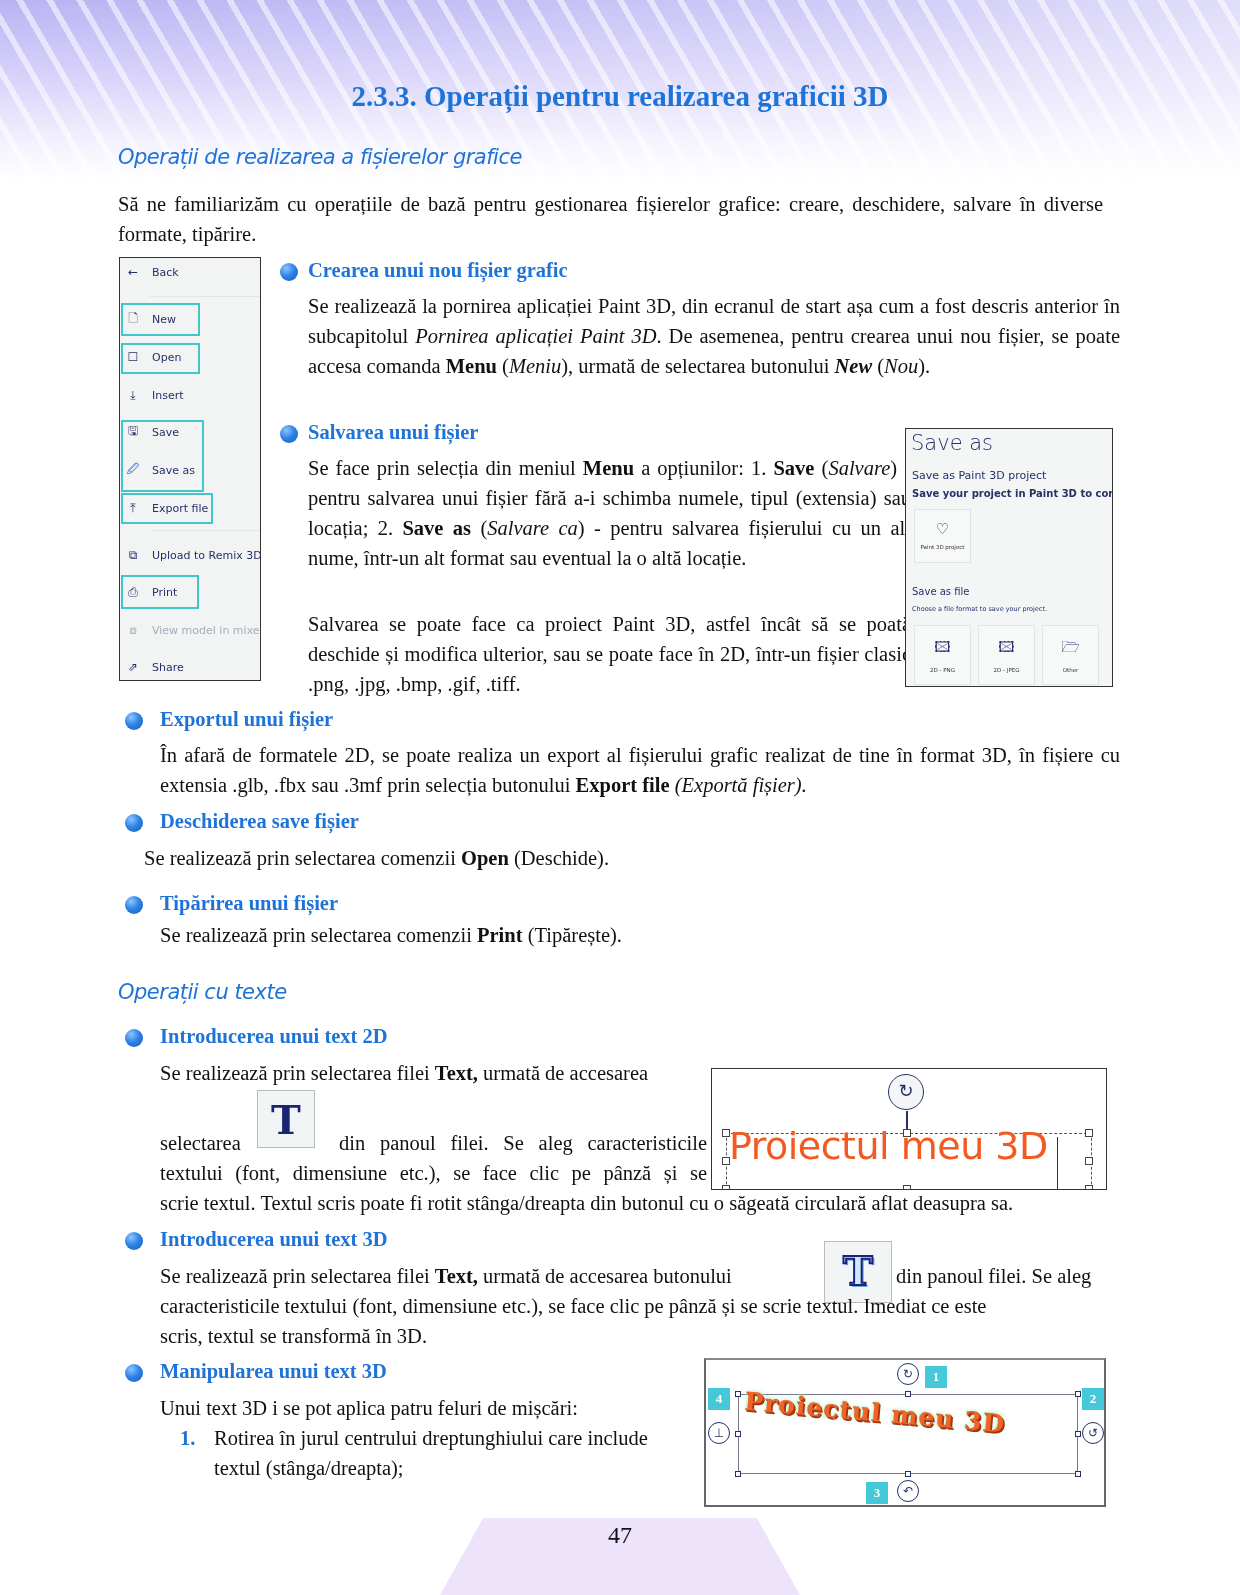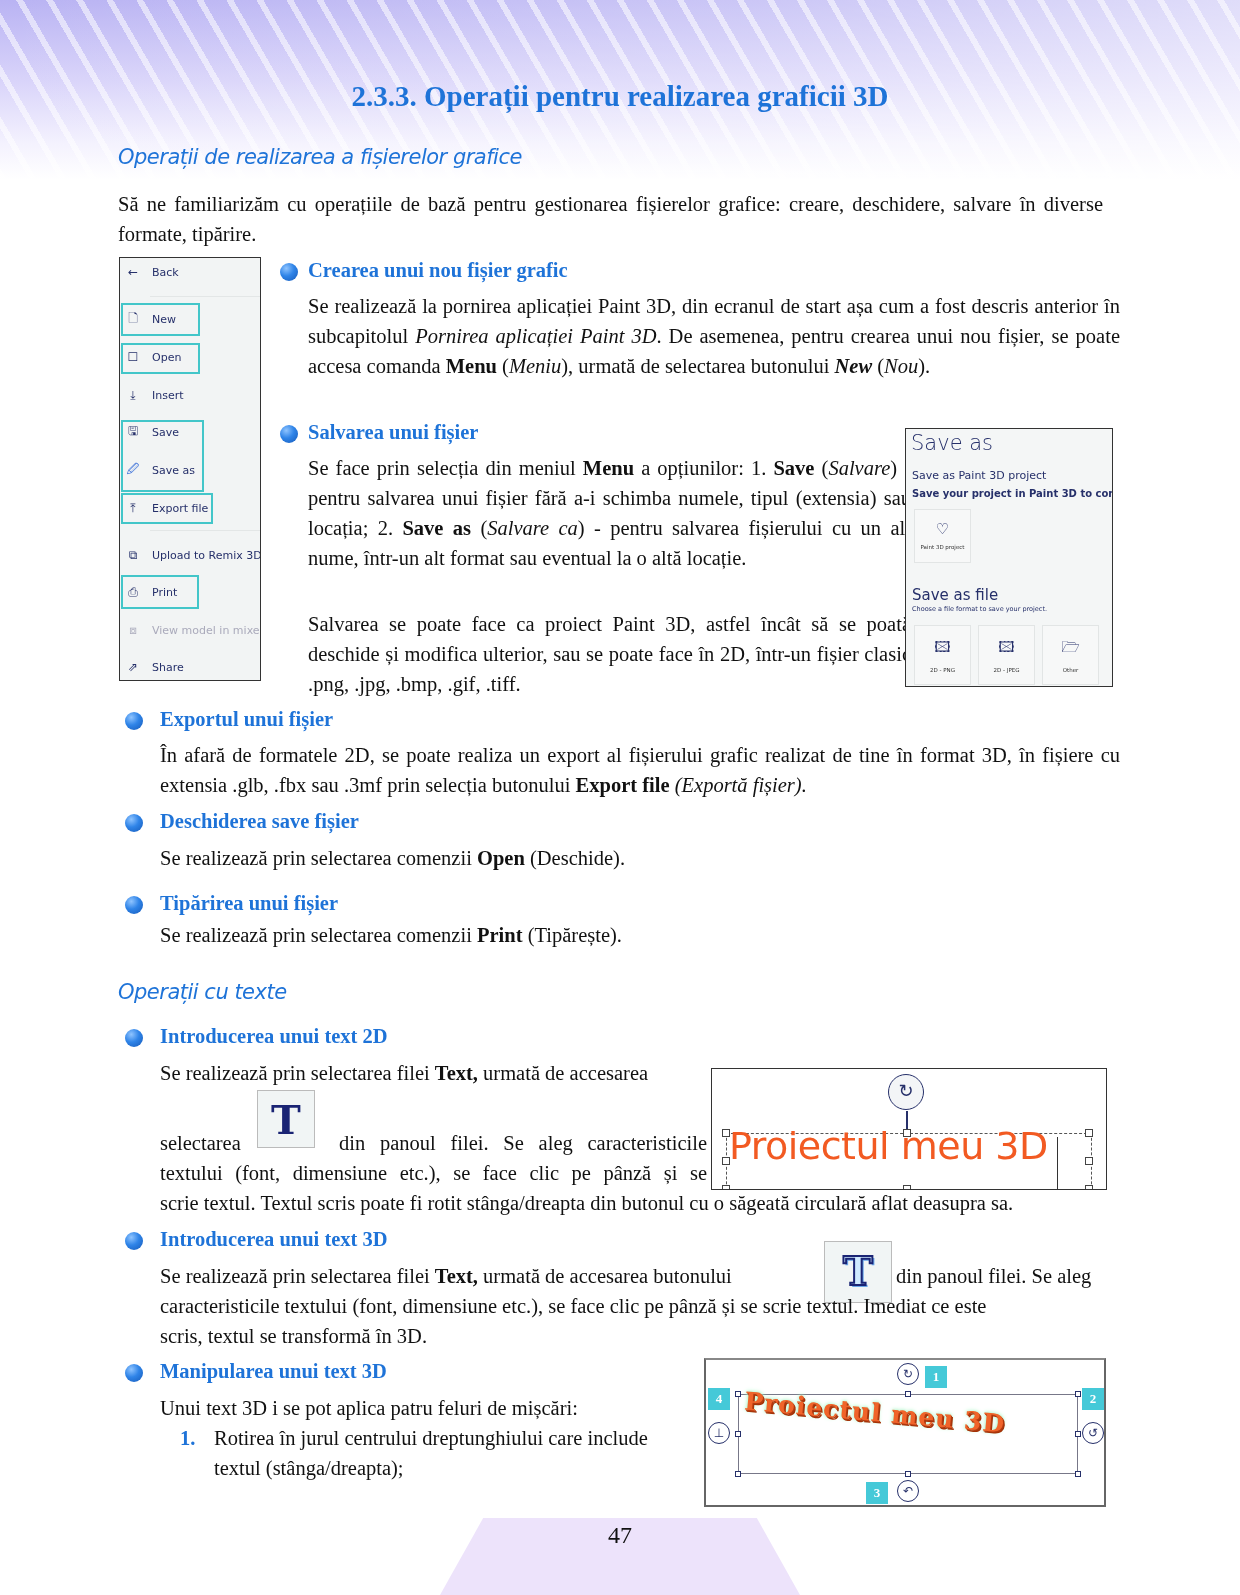--- a/index.html
+++ b/index.html
@@ -25,21 +25,21 @@
   .menu-item.dim { color: #aab; }
   .menu-item.dim .ic { color: #aab; }
   .hl { position: absolute; border: 2px solid #43c6c9; }
   .sep { position: absolute; left: 30px; right: 0; height: 1px; background: #e3e6e6; }
 
   
   .saveas { position: absolute; left: 905px; top: 428px; width: 208px; height: 259px; border: 1px solid #333; background: #f4f6f6; font-family: "DejaVu Sans", sans-serif; color: #26306a; overflow: hidden; }
   .saveas .t1 { position: absolute; left: 5px; top: 2px; font-size: 21px; font-weight: 300; }
   .saveas .t2 { position: absolute; left: 6px; top: 40px; font-size: 11px; }
   .saveas .t3 { position: absolute; left: 6px; top: 59px; font-size: 10px; white-space: nowrap; font-weight: bold; }
-  .saveas .t4 { position: absolute; left: 6px; top: 157px; font-size: 15px; }
+  .saveas .t4 { position: absolute; left: 6px; top: 157px; font-size: 10px; }
   .saveas .t5 { position: absolute; left: 6px; top: 176px; font-size: 6.5px; white-space: nowrap; text-align: center; }
   .tile { position: absolute; width: 57px; border: 1px solid #e2e5e5; background: #f7f8f8; text-align: center; font-size: 5.5px; color: #333; }
   .tile .tic { font-size: 15px; color: #26306a; display: block; margin-top: 10px; margin-bottom: 6px; }
 
   
   .txt2d { position: absolute; left: 711px; top: 1068px; width: 396px; height: 122px; border: 1px solid #333; background: #fff; overflow: hidden; }
   .rot { position: absolute; width: 36px; height: 36px; border: 1.5px solid #26306a; border-radius: 50%; background: #f3f5f7; color: #26306a; font-size: 18px; text-align: center; line-height: 33px; }
   .dashbox { position: absolute; border: 1.5px dashed #555; }
   .handle { position: absolute; width: 8px; height: 8px; border: 1.3px solid #444; background: #fff; }
   .proj2d { position: absolute; left: 17px; top: 55px; font-family: "DejaVu Sans", sans-serif; font-size: 38px; color: #f25a22; letter-spacing: -0.5px; white-space: nowrap; }
@@ -143,21 +143,21 @@
   <div class="tile" style="left:72px; top:196px; height:60px"><span class="tic">🖾</span><span>2D - JPEG</span></div>
   <div class="tile" style="left:136px; top:196px; height:60px"><span class="tic">🗁</span><span>Other</span></div>
 </div>
 
 <div class="bullet" style="left:125px; top:712px"></div>
 <div class="h" style="left:160px; top:708px">Exportul unui fișier</div>
 <div class="p" style="left:160px; top:740px; width:960px;"><span>În afară de formatele 2D, se poate realiza un export al fișierului grafic realizat de tine în format 3D, în fișiere cu extensia .glb, .fbx sau .3mf prin selecția butonului </span><b>Export file</b><i> (Exportă fișier).</i></div>
 
 <div class="bullet" style="left:125px; top:814px"></div>
 <div class="h" style="left:160px; top:810px">Deschiderea save fișier</div>
-<div class="p" style="left:160px; top:843px; width:960px;"><span>Se realizează prin selectarea comenzii </span><b>Open</b><span> (Deschide).</span></div>
+<div class="p" style="left:144px; top:843px; width:960px;"><span>Se realizează prin selectarea comenzii </span><b>Open</b><span> (Deschide).</span></div>
 
 <div class="bullet" style="left:125px; top:896px"></div>
 <div class="h" style="left:160px; top:892px">Tipărirea unui fișier</div>
 <div class="p" style="left:160px; top:920px; width:960px;"><span>Se realizează prin selectarea comenzii </span><b>Print</b><span> (Tipărește).</span></div>
 
 <div class="section-title" style="top:980px">Operații cu texte</div>
 
 <div class="bullet" style="left:125px; top:1029px"></div>
 <div class="h" style="left:160px; top:1025px">Introducerea unui text 2D</div>
 <div class="p" style="left:160px; top:1058px; white-space:nowrap"><span>Se realizează prin selectarea filei </span><b>Text,</b><span> urmată de accesarea</span></div>

